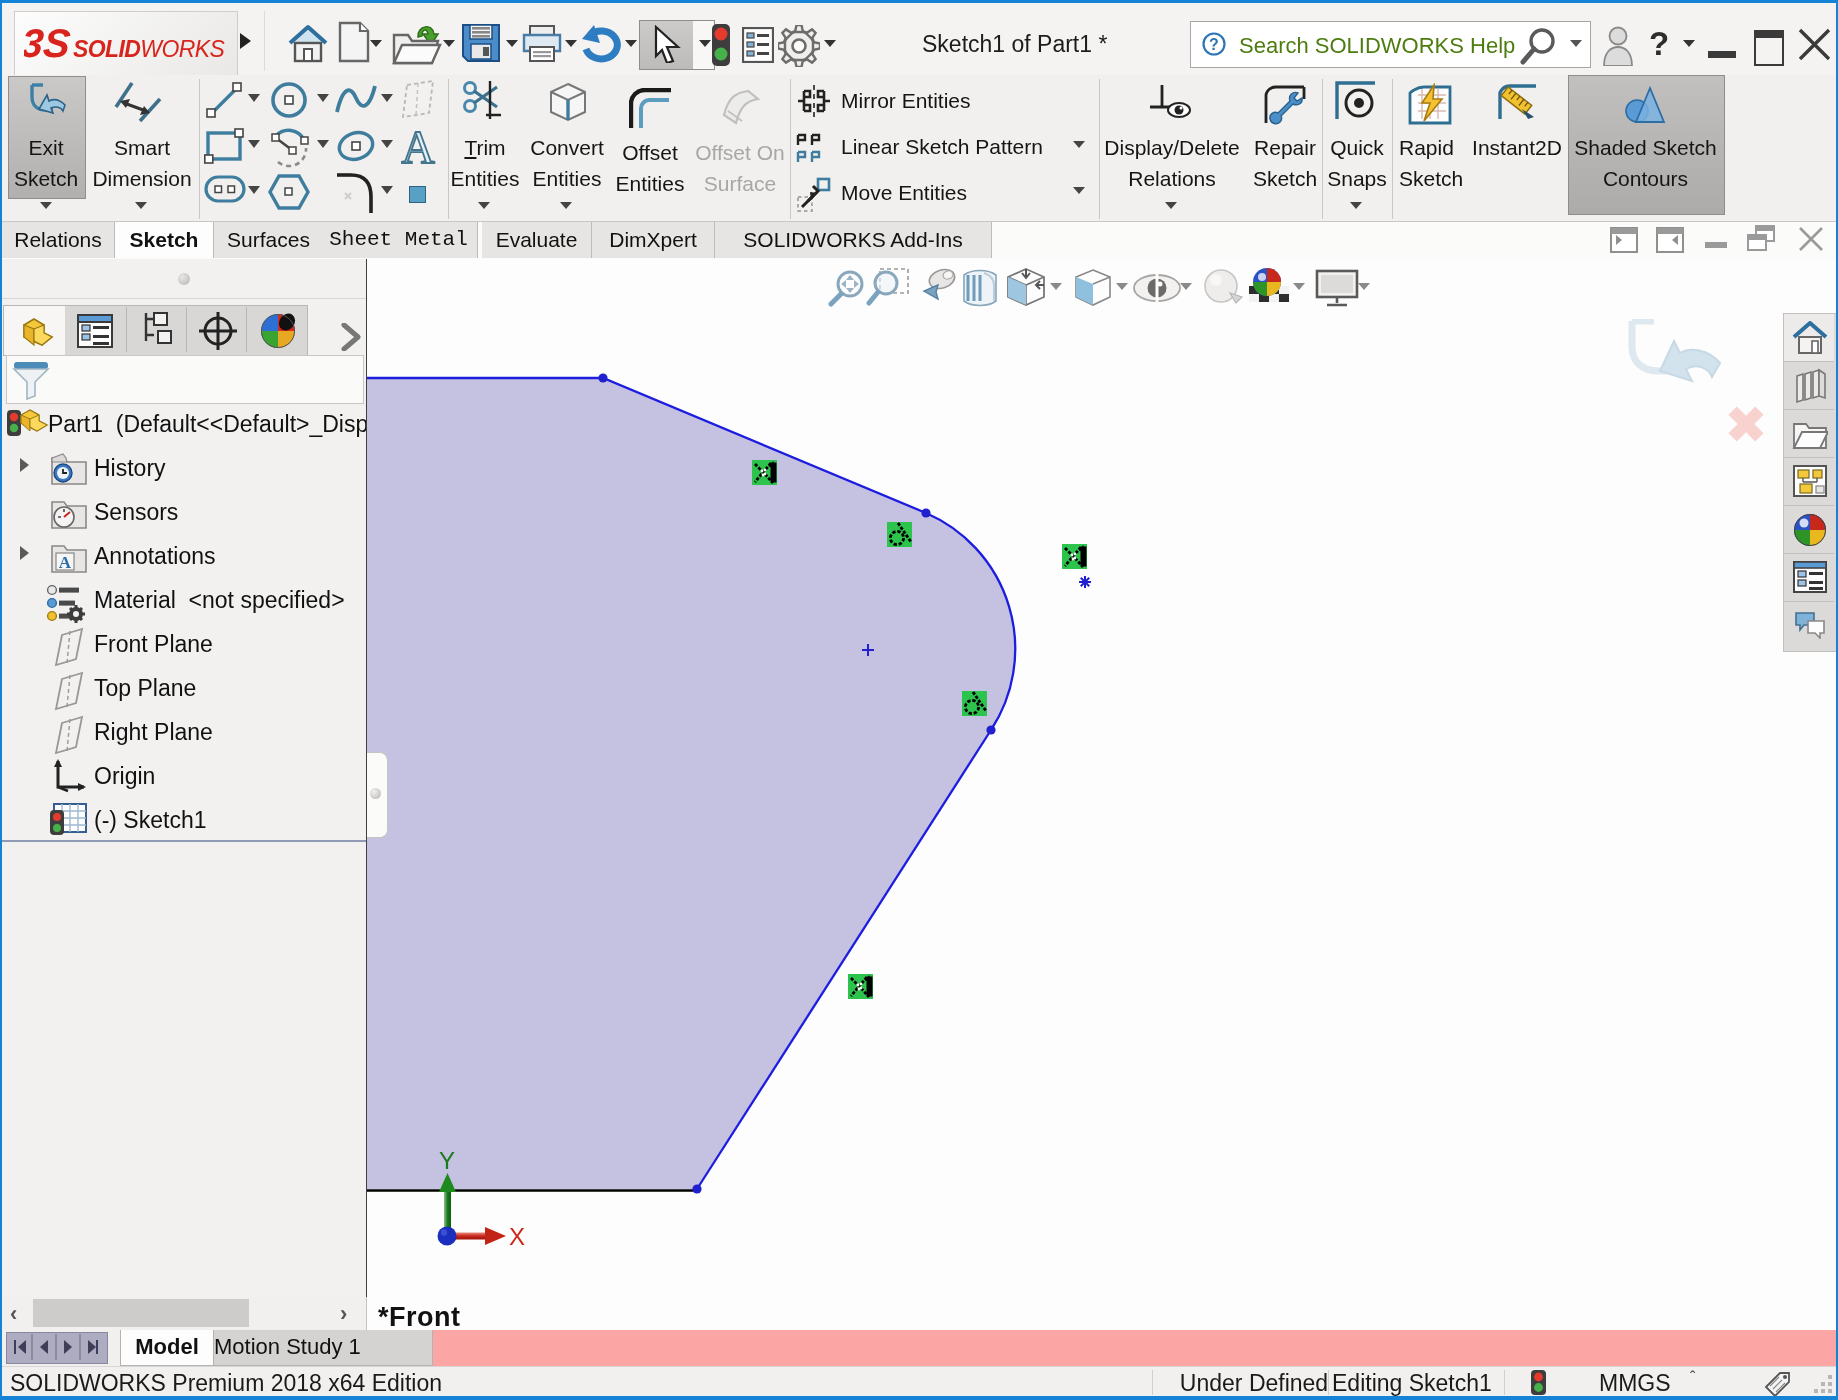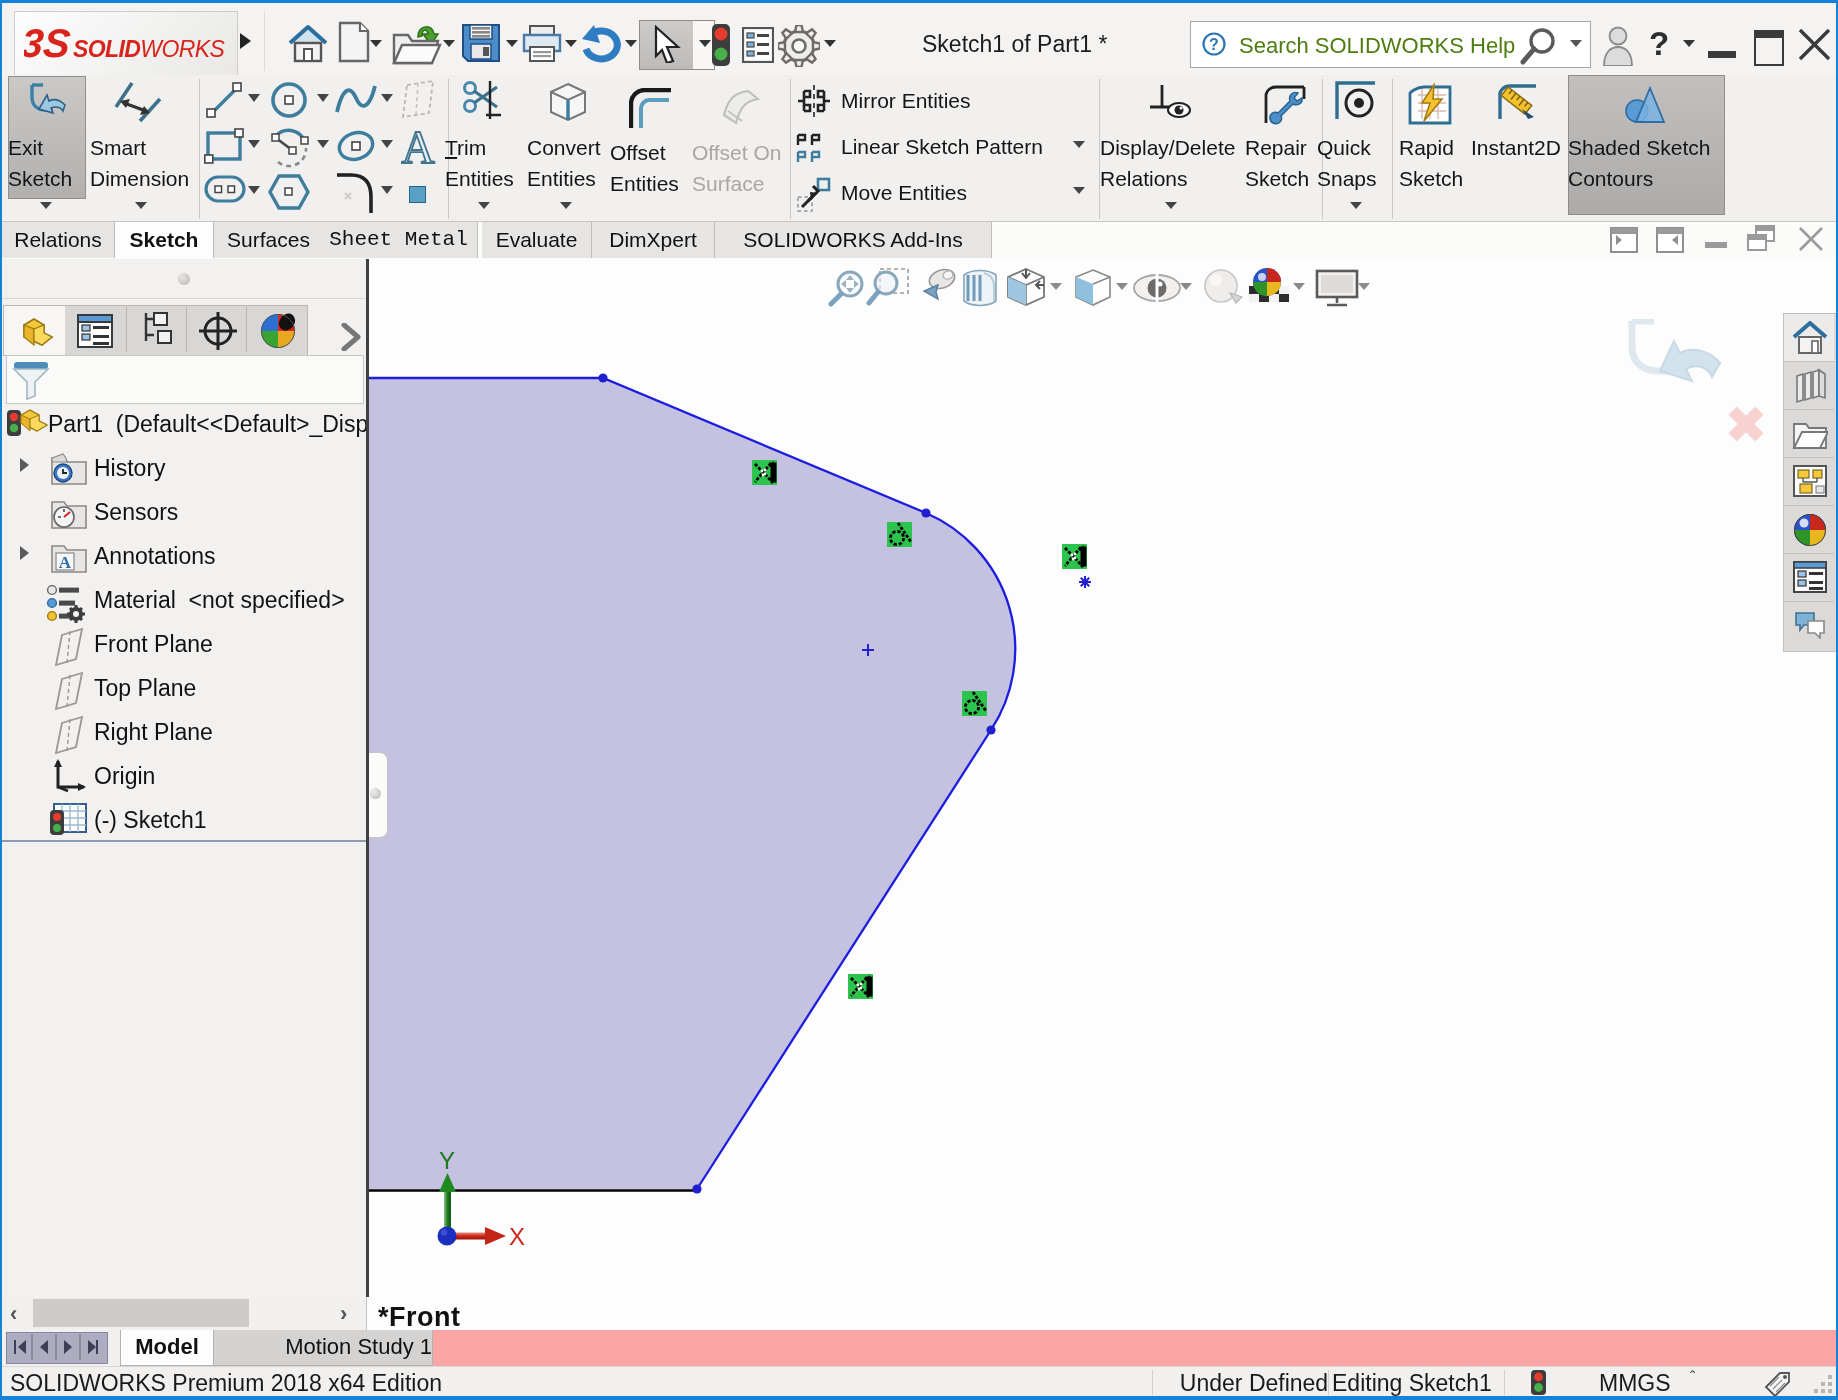--- a/index.html
+++ b/index.html
@@ -15,30 +15,30 @@
   #bB{left:0;top:1396px;width:1838px;height:4px;background:#1583d5;}
   #titlebar{left:2px;top:3px;width:1834px;height:72px;background:#f4f3f1;}
   #logoplate{left:12px;top:8px;width:222px;height:64px;background:linear-gradient(135deg,#fdfdfd,#e9e8e6);
      border:1px solid #cfcdcb;}
   #ribbon{left:2px;top:75px;width:1834px;height:146px;background:#f1f0ee;border-bottom:1px solid #c9c7c5;}
   #tabrow{left:2px;top:222px;width:1834px;height:37px;background:#fbfbfa;}
   .tab{position:absolute;top:0;height:36px;background:#e7e5e4;border-right:1px solid #bebcba;
        color:#111;font-size:21px;line-height:36px;text-align:center;}
   .tabon{background:#fdfdfd;font-weight:bold;border-right:1px solid #bebcba;}
   #vp{left:366px;top:259px;width:1470px;height:1071px;background:#fdfdfd;}
-  #panel{left:2px;top:259px;width:364px;height:1038px;background:#f2f1f0;border-right:3px solid #404040;overflow:hidden;}
+  #panel{left:2px;top:259px;width:364px;height:1038px;background:#f2f1f0;border-right:1px solid #404040;overflow:hidden;}
   #hscroll{left:2px;top:1297px;width:364px;height:33px;background:#f1f0ef;border-right:1px solid #c6c4c2;}
   #modelbar{left:2px;top:1330px;width:1834px;height:36px;background:#fca5a5;}
   .trw{position:absolute;font-size:23px;color:#111;white-space:nowrap;}
   #statusbar{left:2px;top:1366px;width:1834px;height:30px;background:#f1f0ee;border-top:1px solid #d8d6d4;
      font-size:23px;color:#1a1a1a;}
   .vsep{position:absolute;width:1px;background:#c9c7c5;}
   .dd{position:absolute;width:0;height:0;border-left:6px solid transparent;border-right:6px solid transparent;
       border-top:7px solid #444;}
-  .lbl{position:absolute;font-size:21px;color:#151515;text-align:left;line-height:31px;white-space:nowrap;}
+  .lbl{position:absolute;font-size:21px;color:#151515;text-align:center;line-height:31px;white-space:nowrap;}
 </style>
 </head>
 <body>
 <div class="ab" id="titlebar">
   <div class="ab" id="logoplate"></div>
   <svg class="ico" style="left:22px;top:14px" width="48" height="50" viewBox="0 0 48 50">
     <text x="0" y="40" font-family="Liberation Sans" font-style="italic" font-weight="bold" font-size="40" fill="#d8241c" transform="skewX(-6)">3S</text>
   </svg>
   <div class="ab" style="left:71px;top:33px;font-size:23px;color:#d8241c;font-style:italic;letter-spacing:-0.6px;"><b>SOLID</b><span style="font-weight:normal">WORKS</span></div>
   <div class="ab" style="left:238px;top:30px;width:0;height:0;border-top:8px solid transparent;border-bottom:8px solid transparent;border-left:11px solid #222;"></div>
@@ -735,21 +735,21 @@
     <g fill="#3f3d58">
       <path d="M8 6 L8 20 L6 20 L6 6 Z"></path>
         <path d="M18 6 L10 13 L18 20 Z"></path>
       <path d="M40 6 L32 13 L40 20 Z"></path>
       <path d="M56 6 L64 13 L56 20 Z"></path>
       <path d="M80 6 L88 13 L80 20 Z"></path>
         <path d="M90 6 L90 20 L88 20 L88 6 Z"></path>
     </g>
   </svg>
   <div class="ab" style="left:118px;top:0px;width:92px;height:35px;background:#fdfdfd;border:1px solid #b5b3b2;border-top:none;font-size:22px;font-weight:bold;color:#111;text-align:center;line-height:34px;">Model</div>
-  <div class="ab" style="left:211px;top:0px;width:218px;height:35px;background:#d5d3d2;border:1px solid #b5b3b2;border-top:none;font-size:22px;color:#111;text-align:right;line-height:34px;">Motion Study 1</div>
+  <div class="ab" style="left:211px;top:0px;width:218px;height:35px;background:#d5d3d2;border:1px solid #b5b3b2;border-top:none;font-size:22px;color:#111;text-align:left;line-height:34px;">Motion Study 1</div>
 </div>
 <div class="ab" id="statusbar">
   <div class="ab" style="left:8px;top:3px;">SOLIDWORKS Premium 2018 x64 Edition</div>
   <div class="vsep" style="left:1150px;top:3px;height:25px;background:#d2d0ce;"></div>
   <div class="ab" style="left:1152px;top:3px;width:174px;text-align:center;margin-left:13px;">Under Defined</div>
   <div class="vsep" style="left:1326px;top:3px;height:25px;background:#d2d0ce;"></div>
   <div class="ab" style="left:1330px;top:3px;width:168px;text-align:left;">Editing Sketch1</div>
   <div class="vsep" style="left:1502px;top:3px;height:25px;background:#d2d0ce;"></div>
   <svg class="ico" style="left:1528px;top:2px" width="17" height="27" viewBox="0 0 17 27">
     <rect x="1" y="1" width="15" height="25" rx="4" fill="#3d3d3d"></rect>

